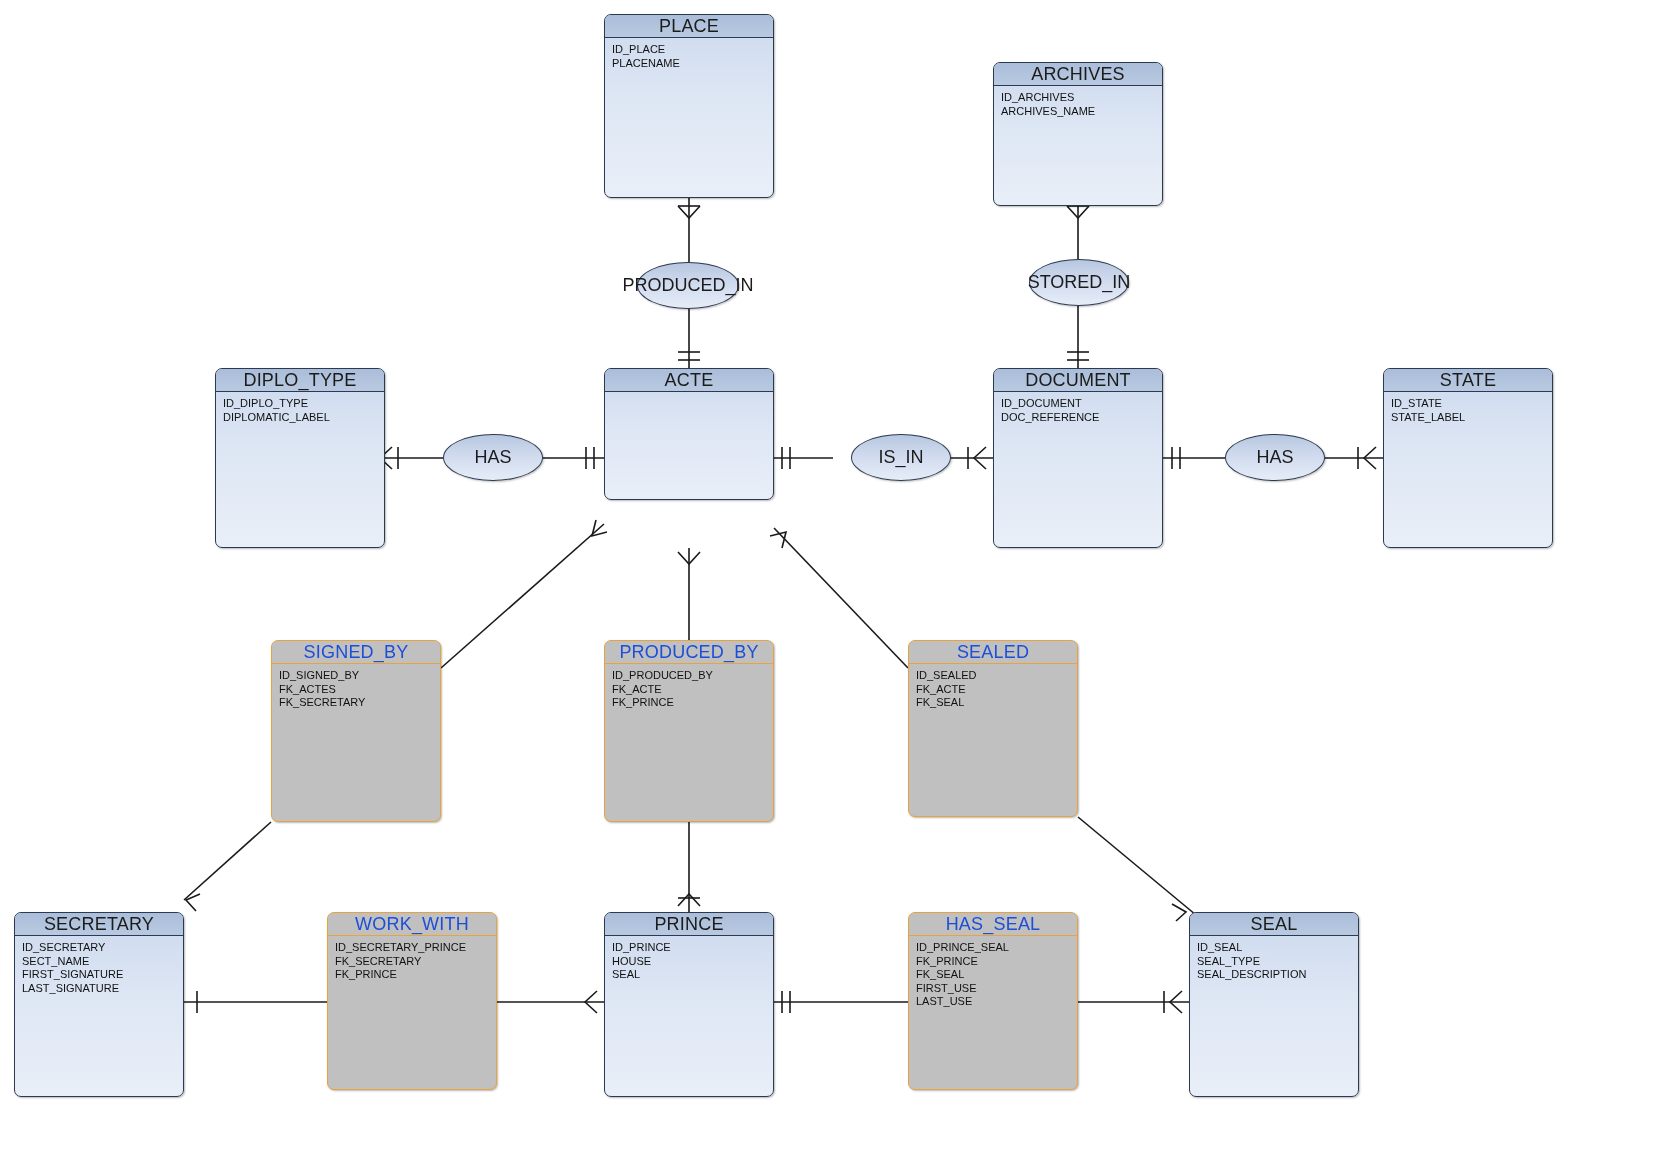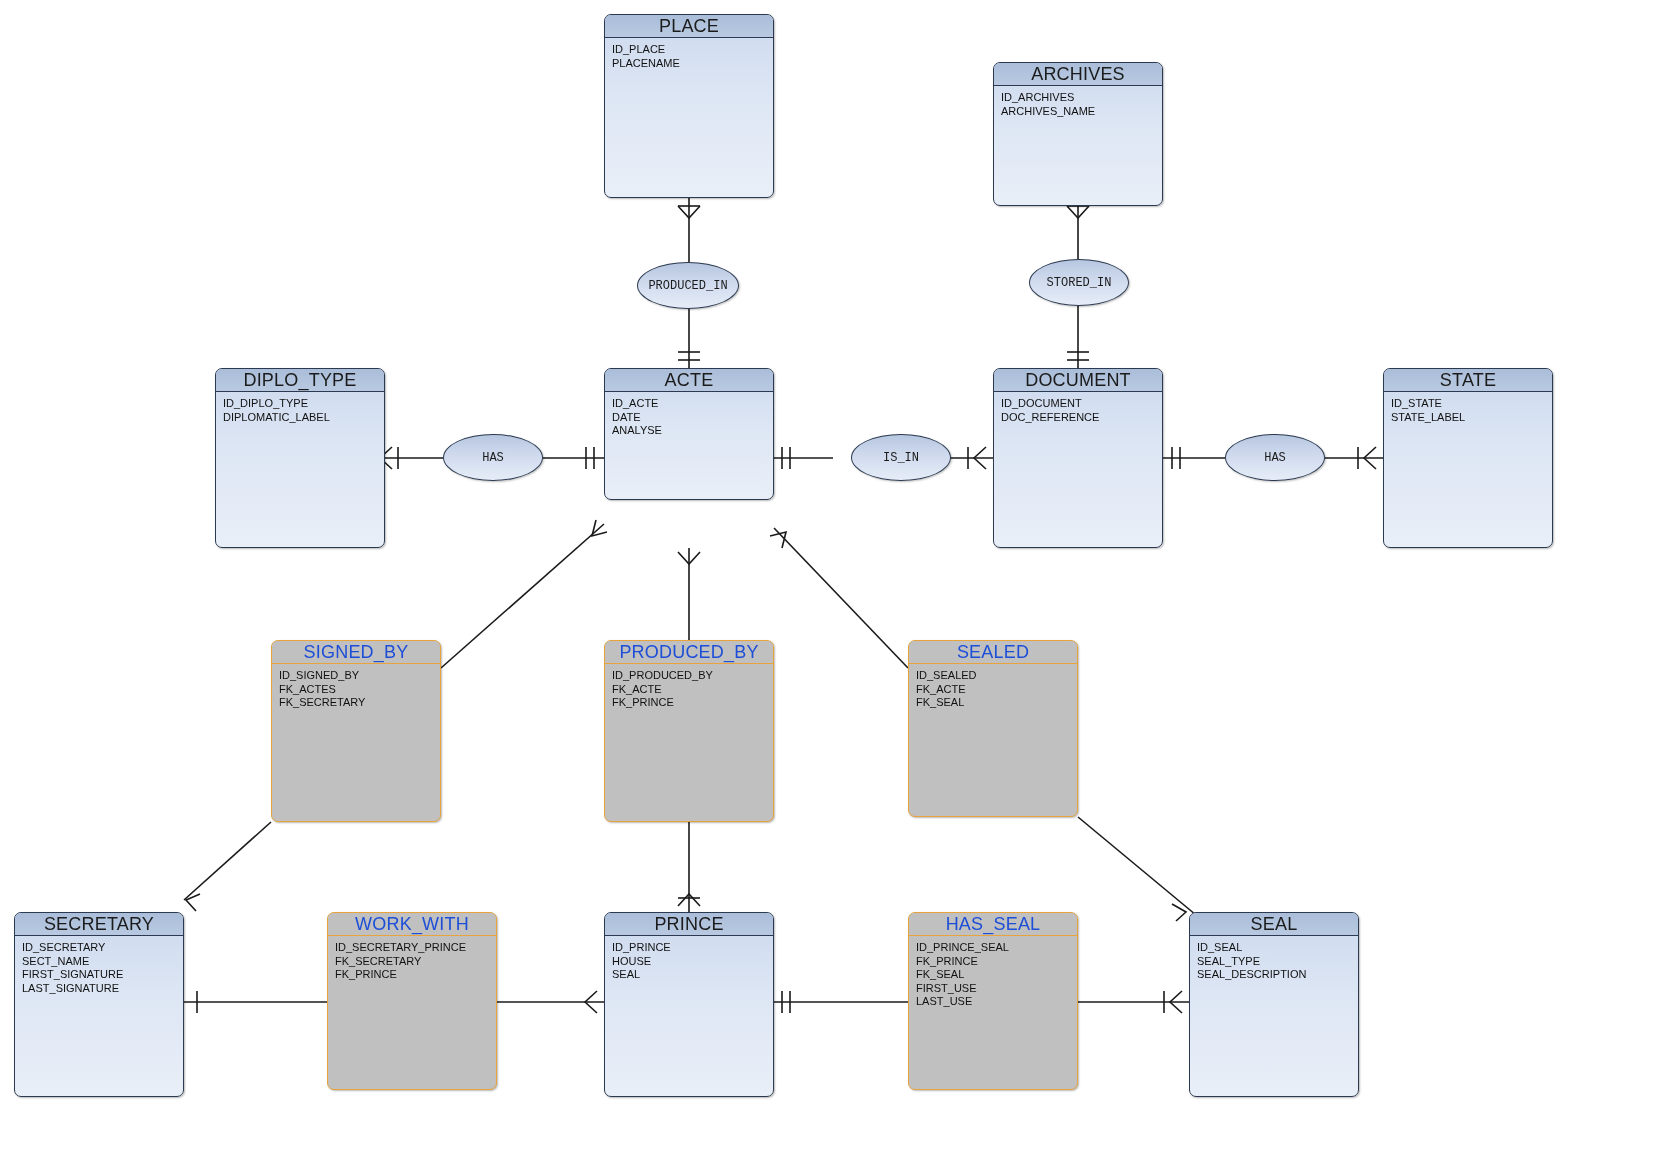--- a/index.html
+++ b/index.html
@@ -61,26 +61,25 @@
     color: #1d4ed8;
   }
   .rel {
     position: absolute;
     box-sizing: border-box;
     border-radius: 50%;
     background: linear-gradient(180deg, #b7c7e0 0%, #d2dcef 50%, #e6edf8 100%);
     border: 1px solid #2b3a50;
     box-shadow: 1px 1px 2px rgba(0,0,0,0.25);
     text-align: center;
-    font-size: 12px;
+    font-size: 18px;
     color: #1b1b1b;
     display: flex;
     align-items: center;
     justify-content: center;
-    font-family: Liberation Mono, monospace;
   }
 </style>
 </head>
 <body>
 
 <div id="canvas">
 
   <svg id="edges" viewBox="0 0 1656 1171" xmlns="http://www.w3.org/2000/svg">
     <g stroke="#1a1a1a" stroke-width="1.6" fill="none" shape-rendering="geometricPrecision">
 
@@ -180,25 +179,20 @@
       </div>
       <div class="entity" style="left: 215px; top: 368px; width: 170px; height: 180px;">
         <div class="hdr">DIPLO_TYPE</div>
         <div class="attrs">
           <div>ID_DIPLO_TYPE</div>
           <div>DIPLOMATIC_LABEL</div>
         </div>
       </div>
       <div class="entity" style="left: 604px; top: 368px; width: 170px; height: 132px;">
         <div class="hdr">ACTE</div>
-        <div class="attrs">
-          <div>ID_ACTE</div>
-          <div>DATE</div>
-          <div>ANALYSE</div>
-        </div>
       </div>
       <div class="entity" style="left: 993px; top: 368px; width: 170px; height: 180px;">
         <div class="hdr">DOCUMENT</div>
         <div class="attrs">
           <div>ID_DOCUMENT</div>
           <div>DOC_REFERENCE</div>
         </div>
       </div>
       <div class="entity" style="left: 1383px; top: 368px; width: 170px; height: 180px;">
         <div class="hdr">STATE</div>

